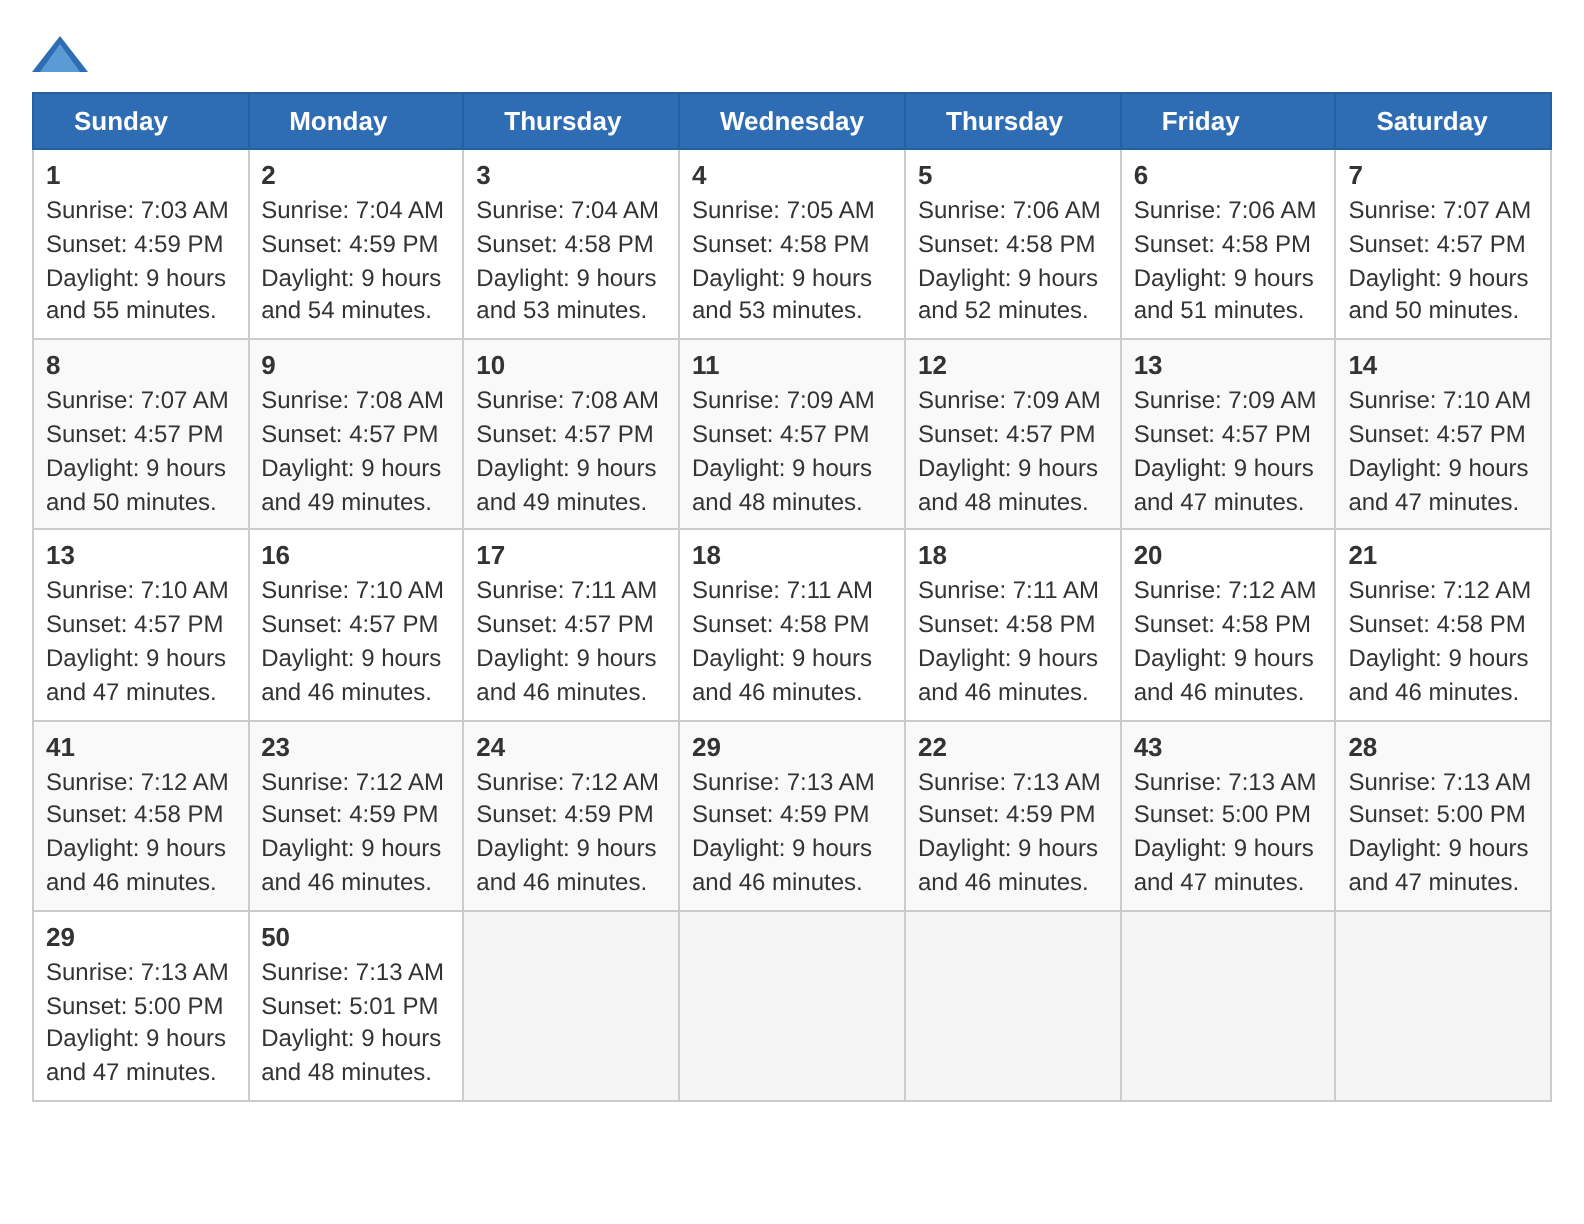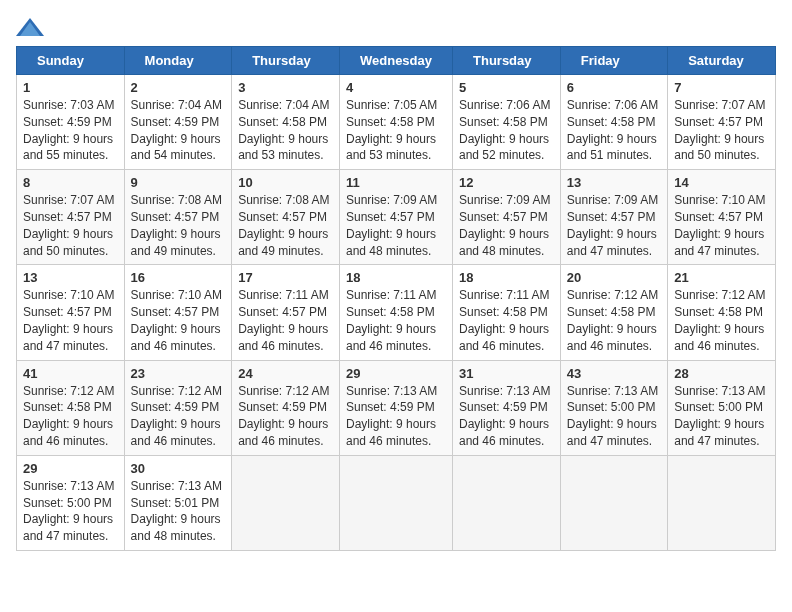--- a/index.html
+++ b/index.html
@@ -226,39 +226,39 @@
         </td>
         <td>
           <span class="day-num">24</span>
           <div class="day-info">Sunrise: 7:12 AM<br>Sunset: 4:59 PM<br>Daylight: 9 hours and 46 minutes.</div>
         </td>
         <td>
           <span class="day-num">29</span>
           <div class="day-info">Sunrise: 7:13 AM<br>Sunset: 4:59 PM<br>Daylight: 9 hours and 46 minutes.</div>
         </td>
         <td>
-          <span class="day-num">31</span>
+          <span class="day-num">22</span>
           <div class="day-info">Sunrise: 7:13 AM<br>Sunset: 4:59 PM<br>Daylight: 9 hours and 46 minutes.</div>
         </td>
         <td>
           <span class="day-num">43</span>
           <div class="day-info">Sunrise: 7:13 AM<br>Sunset: 5:00 PM<br>Daylight: 9 hours and 47 minutes.</div>
         </td>
         <td>
           <span class="day-num">28</span>
           <div class="day-info">Sunrise: 7:13 AM<br>Sunset: 5:00 PM<br>Daylight: 9 hours and 47 minutes.</div>
         </td>
       </tr>
       <tr>
         <td>
           <span class="day-num">29</span>
           <div class="day-info">Sunrise: 7:13 AM<br>Sunset: 5:00 PM<br>Daylight: 9 hours and 47 minutes.</div>
         </td>
         <td>
-          <span class="day-num">30</span>
+          <span class="day-num">50</span>
           <div class="day-info">Sunrise: 7:13 AM<br>Sunset: 5:01 PM<br>Daylight: 9 hours and 48 minutes.</div>
         </td>
         <td class="empty"></td>
         <td class="empty"></td>
         <td class="empty"></td>
         <td class="empty"></td>
         <td class="empty"></td>
       </tr>
     </tbody>
 </table>

